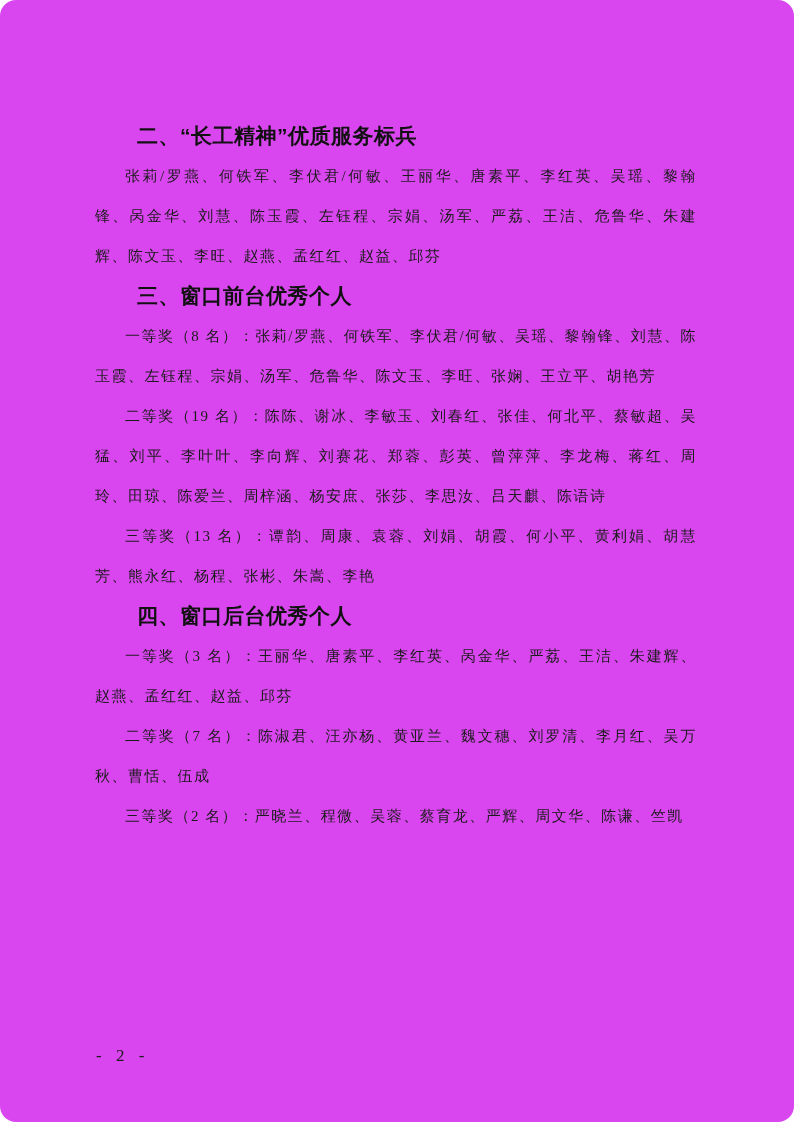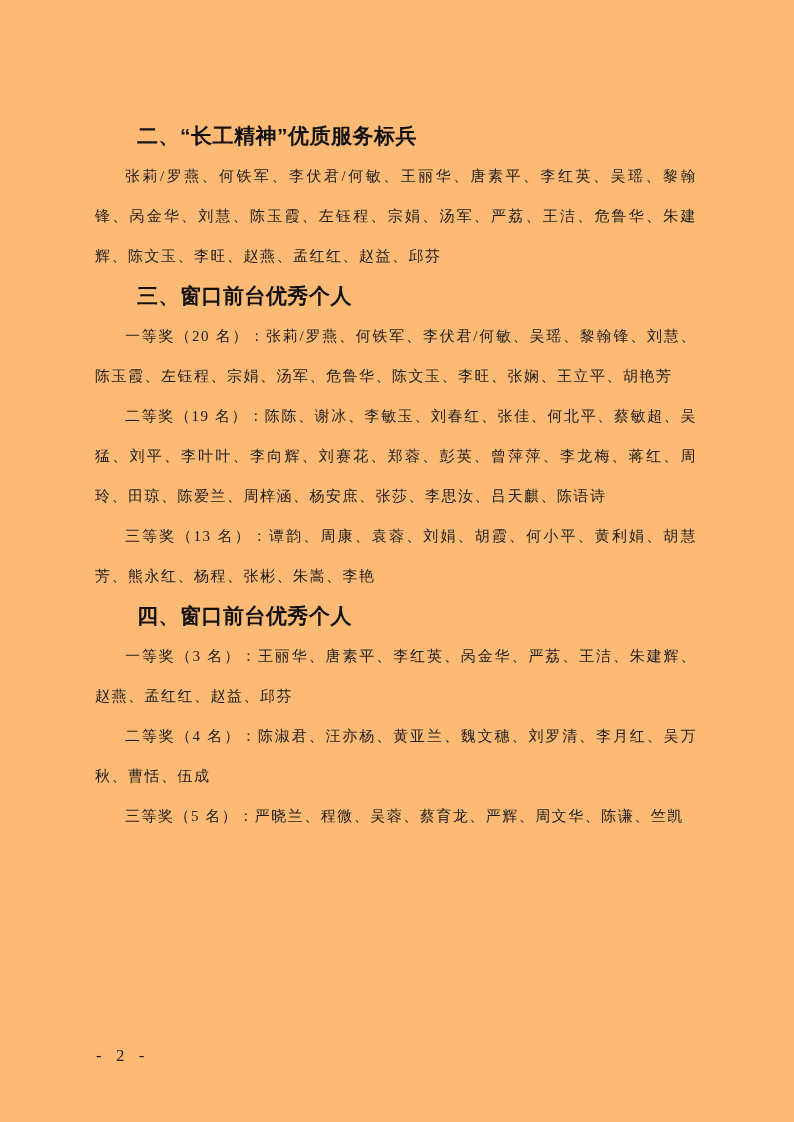--- a/index.html
+++ b/index.html
@@ -6,23 +6,24 @@
     html, body {
       width: 794px;
       height: 1122px;
       background: #ffffff;
       overflow: hidden;
     }
     .page {
       position: relative;
       width: 794px;
       height: 1122px;
-      background: #fdba74;
+      background: #d946ef;
       padding: 116px 97px 0 95px;
       color: #1c1c1c;
+      border-radius: 16px;
     }
     .doc-heading {
       font-family: "Liberation Sans", "DejaVu Sans", sans-serif;
       font-weight: bold;
       font-size: 21px;
       line-height: 40px;
       text-indent: 2em;
       letter-spacing: 0.5px;
       color: #111111;
     }
@@ -48,24 +49,24 @@
   </style>
 </head>
 <body>
 
 <div class="page">
 
   <div class="doc-heading">二、“长工精神”优质服务标兵</div>
   <div class="doc-para">张莉/罗燕、何铁军、李伏君/何敏、王丽华、唐素平、李红英、吴瑶、黎翰锋、呙金华、刘慧、陈玉霞、左钰程、宗娟、汤军、严荔、王洁、危鲁华、朱建辉、陈文玉、李旺、赵燕、孟红红、赵益、邱芬</div>
 
   <div class="doc-heading">三、窗口前台优秀个人</div>
-  <div class="doc-para">一等奖（20 名）：张莉/罗燕、何铁军、李伏君/何敏、吴瑶、黎翰锋、刘慧、陈玉霞、左钰程、宗娟、汤军、危鲁华、陈文玉、李旺、张娴、王立平、胡艳芳</div>
+  <div class="doc-para">一等奖（8 名）：张莉/罗燕、何铁军、李伏君/何敏、吴瑶、黎翰锋、刘慧、陈玉霞、左钰程、宗娟、汤军、危鲁华、陈文玉、李旺、张娴、王立平、胡艳芳</div>
   <div class="doc-para">二等奖（19 名）：陈陈、谢冰、李敏玉、刘春红、张佳、何北平、蔡敏超、吴猛、刘平、李叶叶、李向辉、刘赛花、郑蓉、彭英、曾萍萍、李龙梅、蒋红、周玲、田琼、陈爱兰、周梓涵、杨安庶、张莎、李思汝、吕天麒、陈语诗</div>
   <div class="doc-para">三等奖（13 名）：谭韵、周康、袁蓉、刘娟、胡霞、何小平、黄利娟、胡慧芳、熊永红、杨程、张彬、朱嵩、李艳</div>
 
-  <div class="doc-heading">四、窗口前台优秀个人</div>
+  <div class="doc-heading">四、窗口后台优秀个人</div>
   <div class="doc-para">一等奖（3 名）：王丽华、唐素平、李红英、呙金华、严荔、王洁、朱建辉、赵燕、孟红红、赵益、邱芬</div>
-  <div class="doc-para">二等奖（4 名）：陈淑君、汪亦杨、黄亚兰、魏文穗、刘罗清、李月红、吴万秋、曹恬、伍成</div>
-  <div class="doc-para">三等奖（5 名）：严晓兰、程微、吴蓉、蔡育龙、严辉、周文华、陈谦、竺凯</div>
+  <div class="doc-para">二等奖（7 名）：陈淑君、汪亦杨、黄亚兰、魏文穗、刘罗清、李月红、吴万秋、曹恬、伍成</div>
+  <div class="doc-para">三等奖（2 名）：严晓兰、程微、吴蓉、蔡育龙、严辉、周文华、陈谦、竺凯</div>
 
   <div class="page-number">- 2 -</div>
 
 </div>
 
 </body></html>

